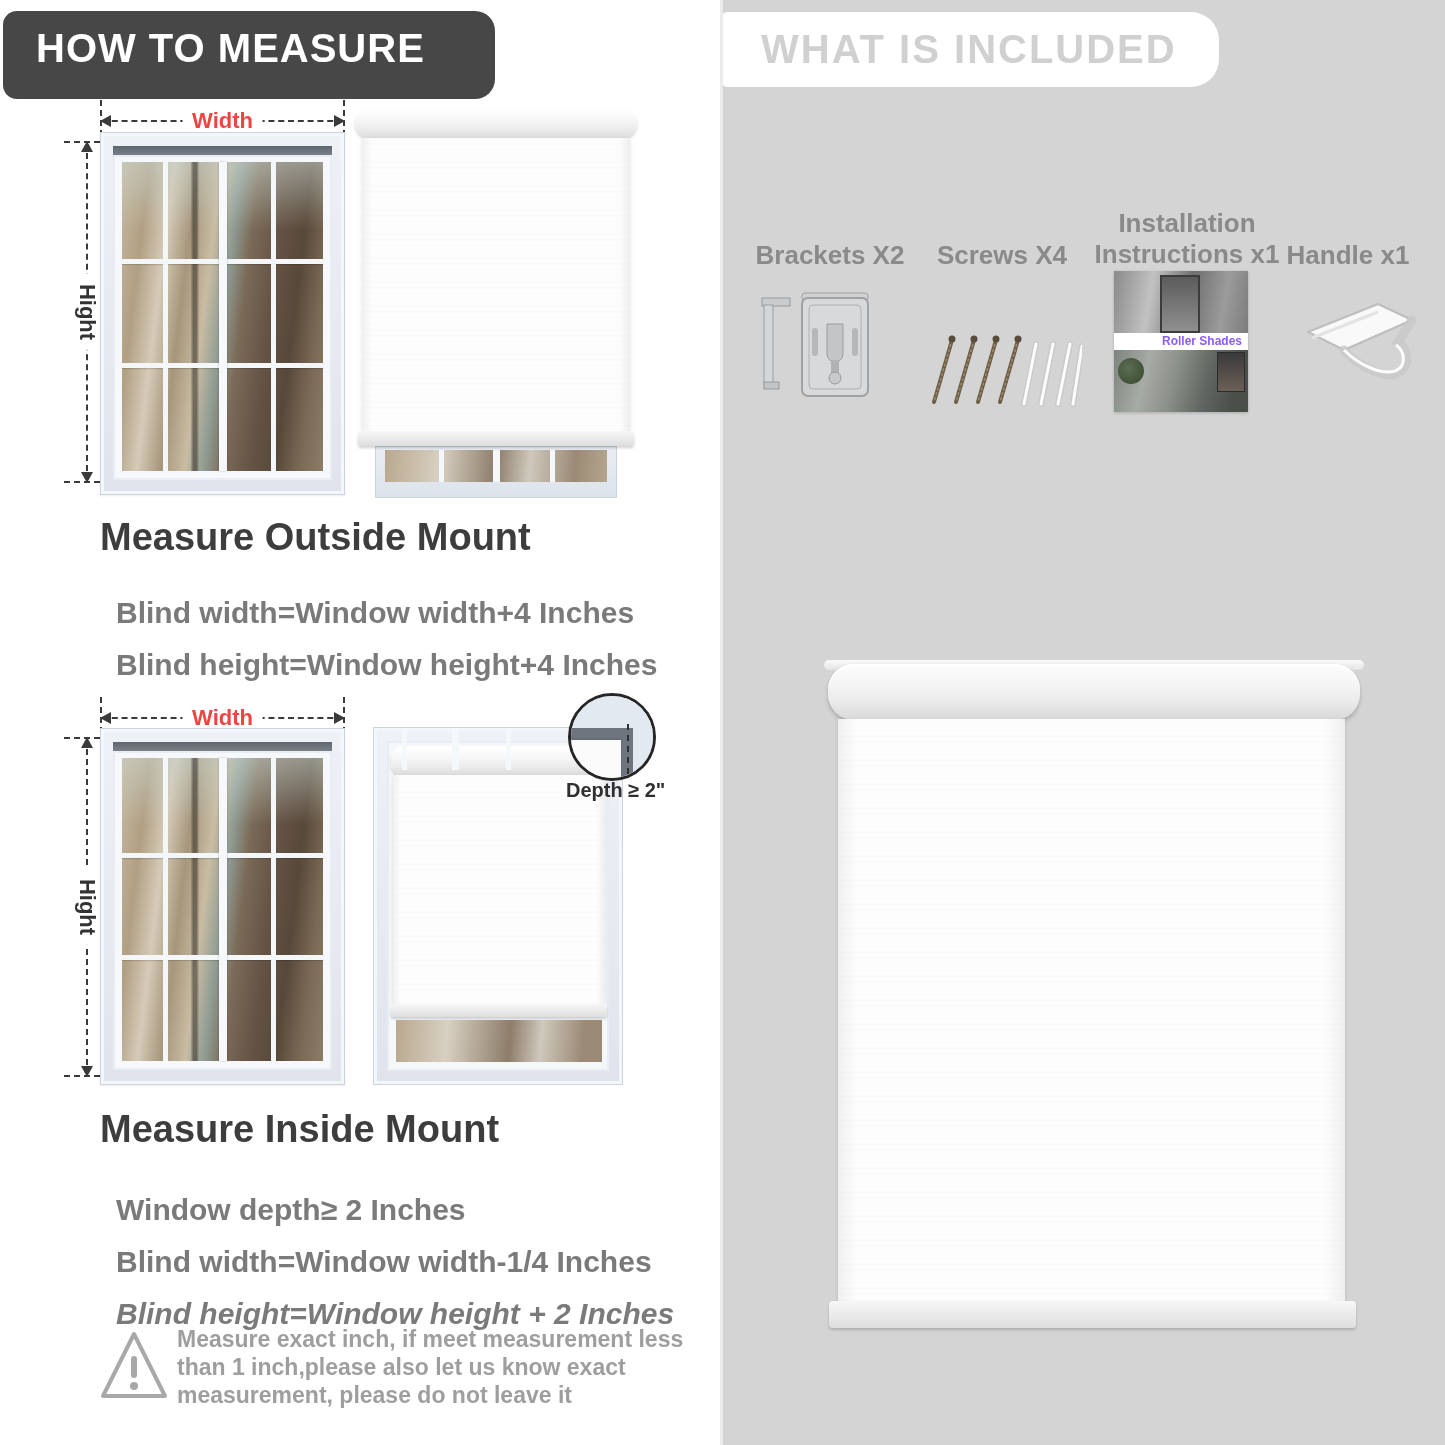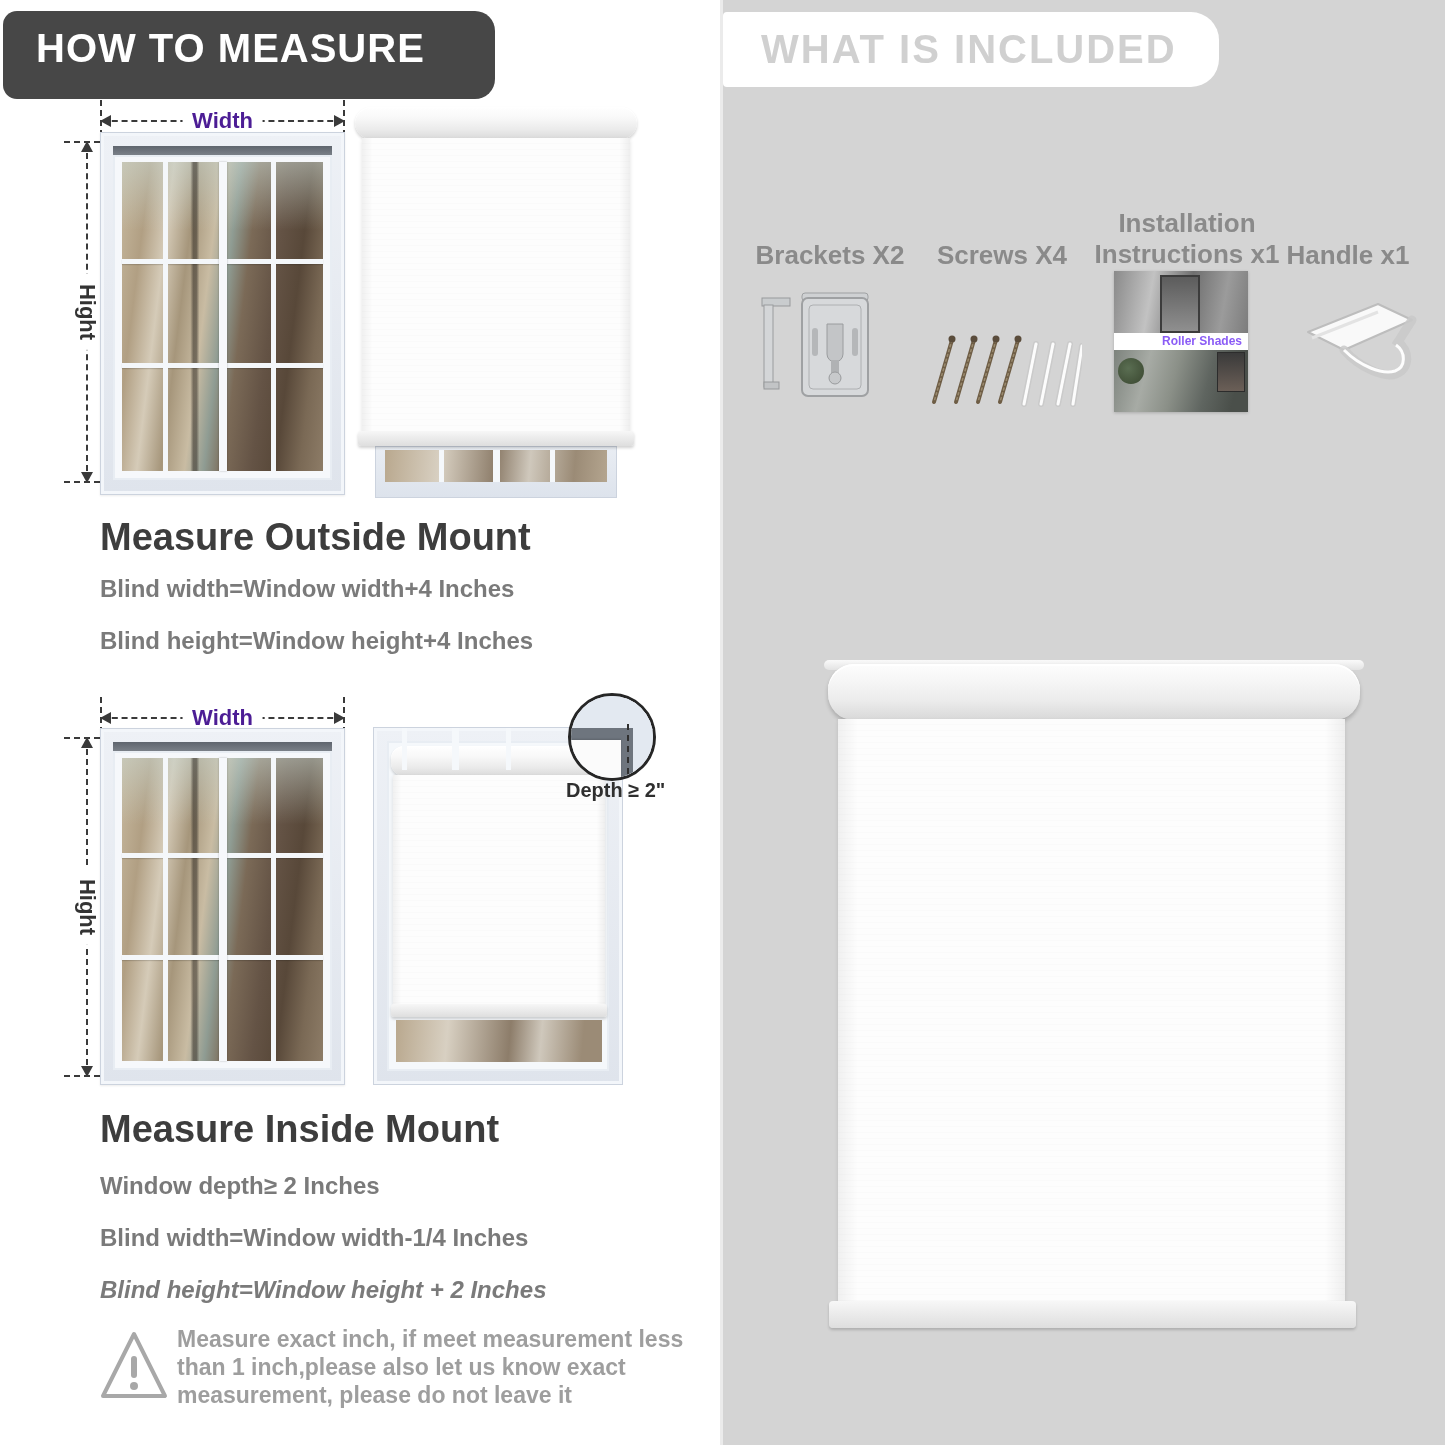--- a/index.html
+++ b/index.html
@@ -36,21 +36,21 @@
            background:#f6f8fb;box-shadow:0 0 2px rgba(0,0,0,.3);}
   .wf-mv{position:absolute;width:5px;top:7px;bottom:9px;background:#f4f7fa;}
   .mv1{left:23%;} .mv2{left:72%;}
   .wf-mh{position:absolute;left:9px;right:9px;height:5px;background:#f4f7fa;box-shadow:0 1px 1px rgba(0,0,0,.15);}
   .mh1{top:32%;} .mh2{top:64%;}
 
   
   .dim-w{position:absolute;height:30px;}
   .dw-line{position:absolute;left:2px;right:2px;top:13px;border-top:2px dashed #3a3a3a;}
   .dw-label{position:absolute;left:50%;top:1px;transform:translateX(-50%);background:#ffffff;
-            padding:0 10px;font-weight:bold;font-size:22px;color:#4c1d95;}
+            padding:0 10px;font-weight:bold;font-size:22px;color:#ef4444;}
   .dw-arrow{position:absolute;top:8px;width:0;height:0;border-top:6px solid transparent;border-bottom:6px solid transparent;}
   .dw-arrow.a-left{left:0;border-right:11px solid #3a3a3a;}
   .dw-arrow.a-right{right:0;border-left:11px solid #3a3a3a;}
   .dw-tick{position:absolute;top:-7px;height:36px;border-left:2px dashed #3a3a3a;}
   .dw-tick.t-left{left:0;} .dw-tick.t-right{right:0;}
 
   .dim-h{position:absolute;width:30px;}
   .dh-line{position:absolute;top:2px;bottom:2px;left:13px;border-left:2px dashed #3a3a3a;}
   .dh-label{position:absolute;top:50%;left:14px;transform:translate(-50%,-50%);background:#ffffff;
             padding:10px 1px;writing-mode:vertical-rl;font-weight:bold;font-size:22px;color:#333;}
@@ -97,21 +97,21 @@
   .dc-top{position:absolute;top:0;left:0;right:0;height:34px;background:#e3e9f1;}
   .dc-right{position:absolute;top:0;right:0;width:28px;bottom:0;background:#e3e9f1;}
   .dc-dark-h{position:absolute;top:32px;left:0;right:20px;height:12px;background:#6e757e;}
   .dc-dark-v{position:absolute;top:32px;right:20px;width:12px;bottom:0;background:#6e757e;}
   .dc-shade{position:absolute;left:0;top:44px;right:32px;bottom:0;background:#fbfbfb;box-shadow:0 -1px 2px rgba(0,0,0,.15);}
   .dc-dash{position:absolute;left:56px;top:28px;bottom:4px;border-left:2px dashed #2f2f2f;}
   .depth-label{position:absolute;left:566px;top:779px;width:110px;font-weight:bold;font-size:20px;color:#2f2f2f;}
 
   
   .h-mount{position:absolute;left:100px;font-weight:bold;font-size:38px;color:#3d3d3d;letter-spacing:0px;}
-  .rule{position:absolute;left:100px;font-weight:bold;font-size:24px;color:#7a7a7a;}
+  .rule{position:absolute;left:116px;font-weight:bold;font-size:30px;color:#7a7a7a;margin-top:21px;}
 
   .warn-tri{position:absolute;left:98px;top:1326px;width:72px;height:80px;}
   .warn-text{position:absolute;left:177px;top:1325px;font-weight:bold;font-size:23px;color:#9e9e9e;line-height:28px;}
   .warn-text span{display:block;}
 
   
   .item-label{position:absolute;font-weight:bold;font-size:26px;color:#8a8a8a;text-align:center;}
   .item-label span{display:block;}
   .img-box{position:absolute;}
 

